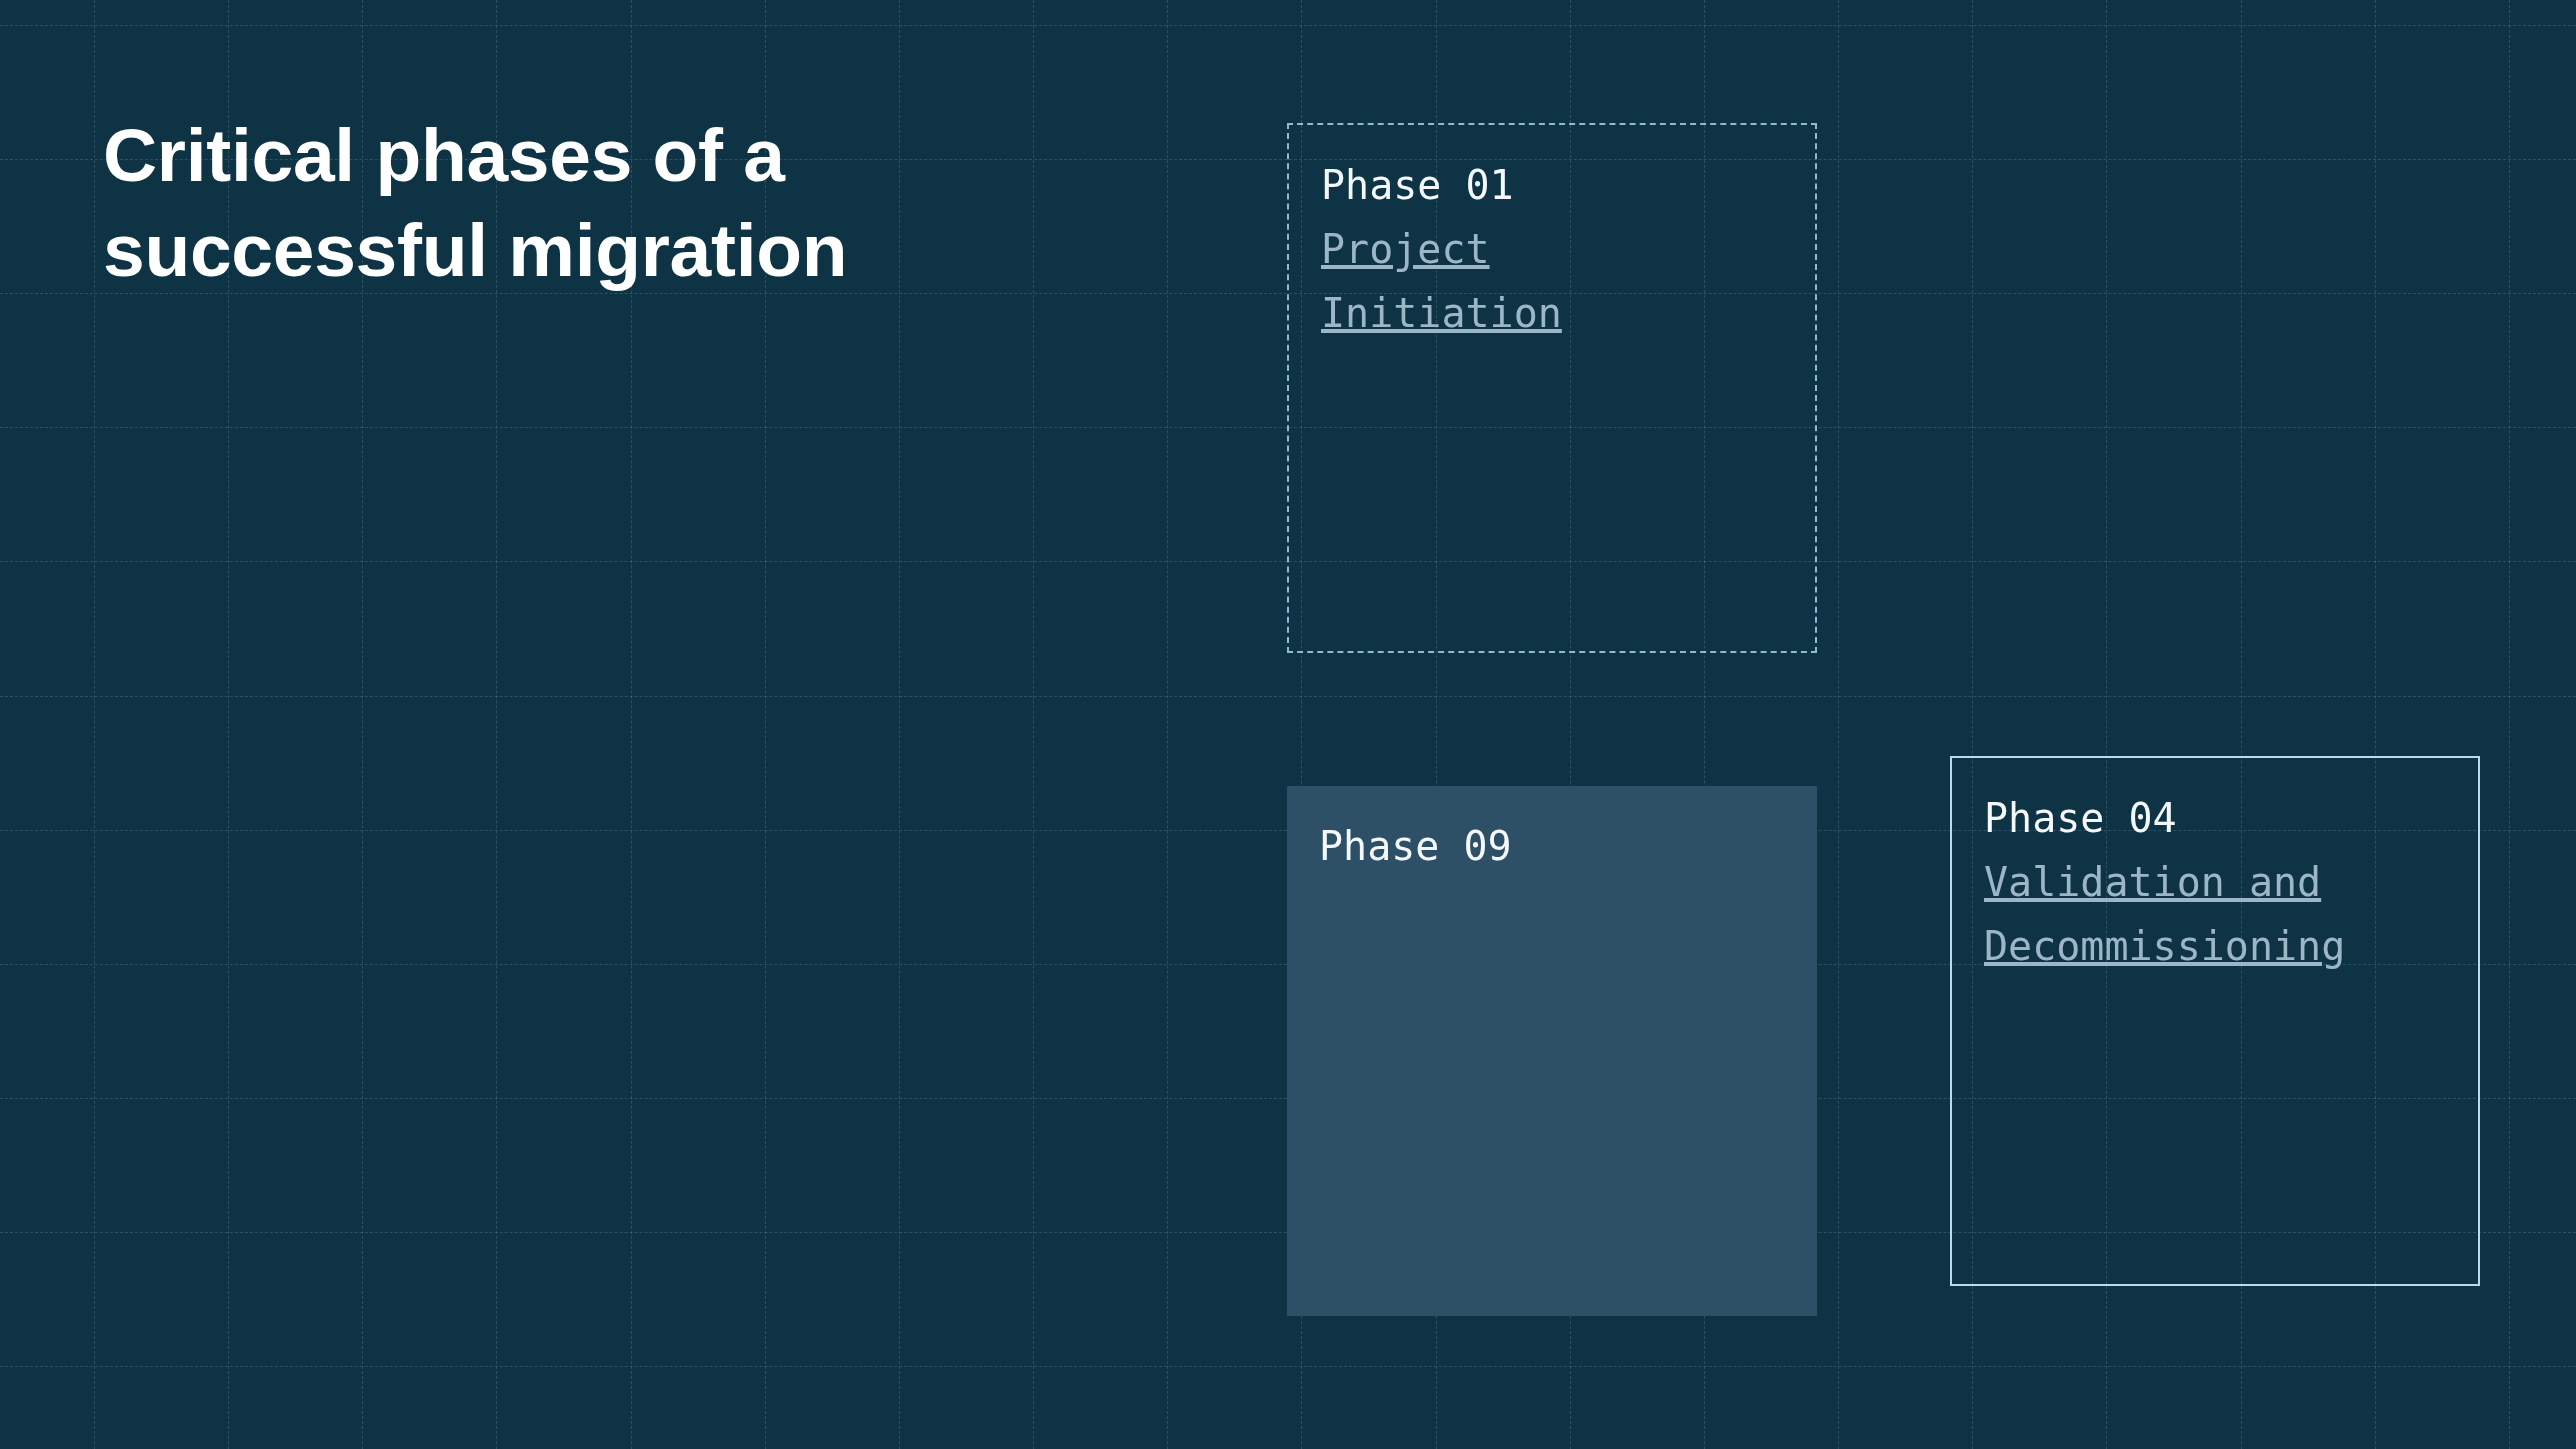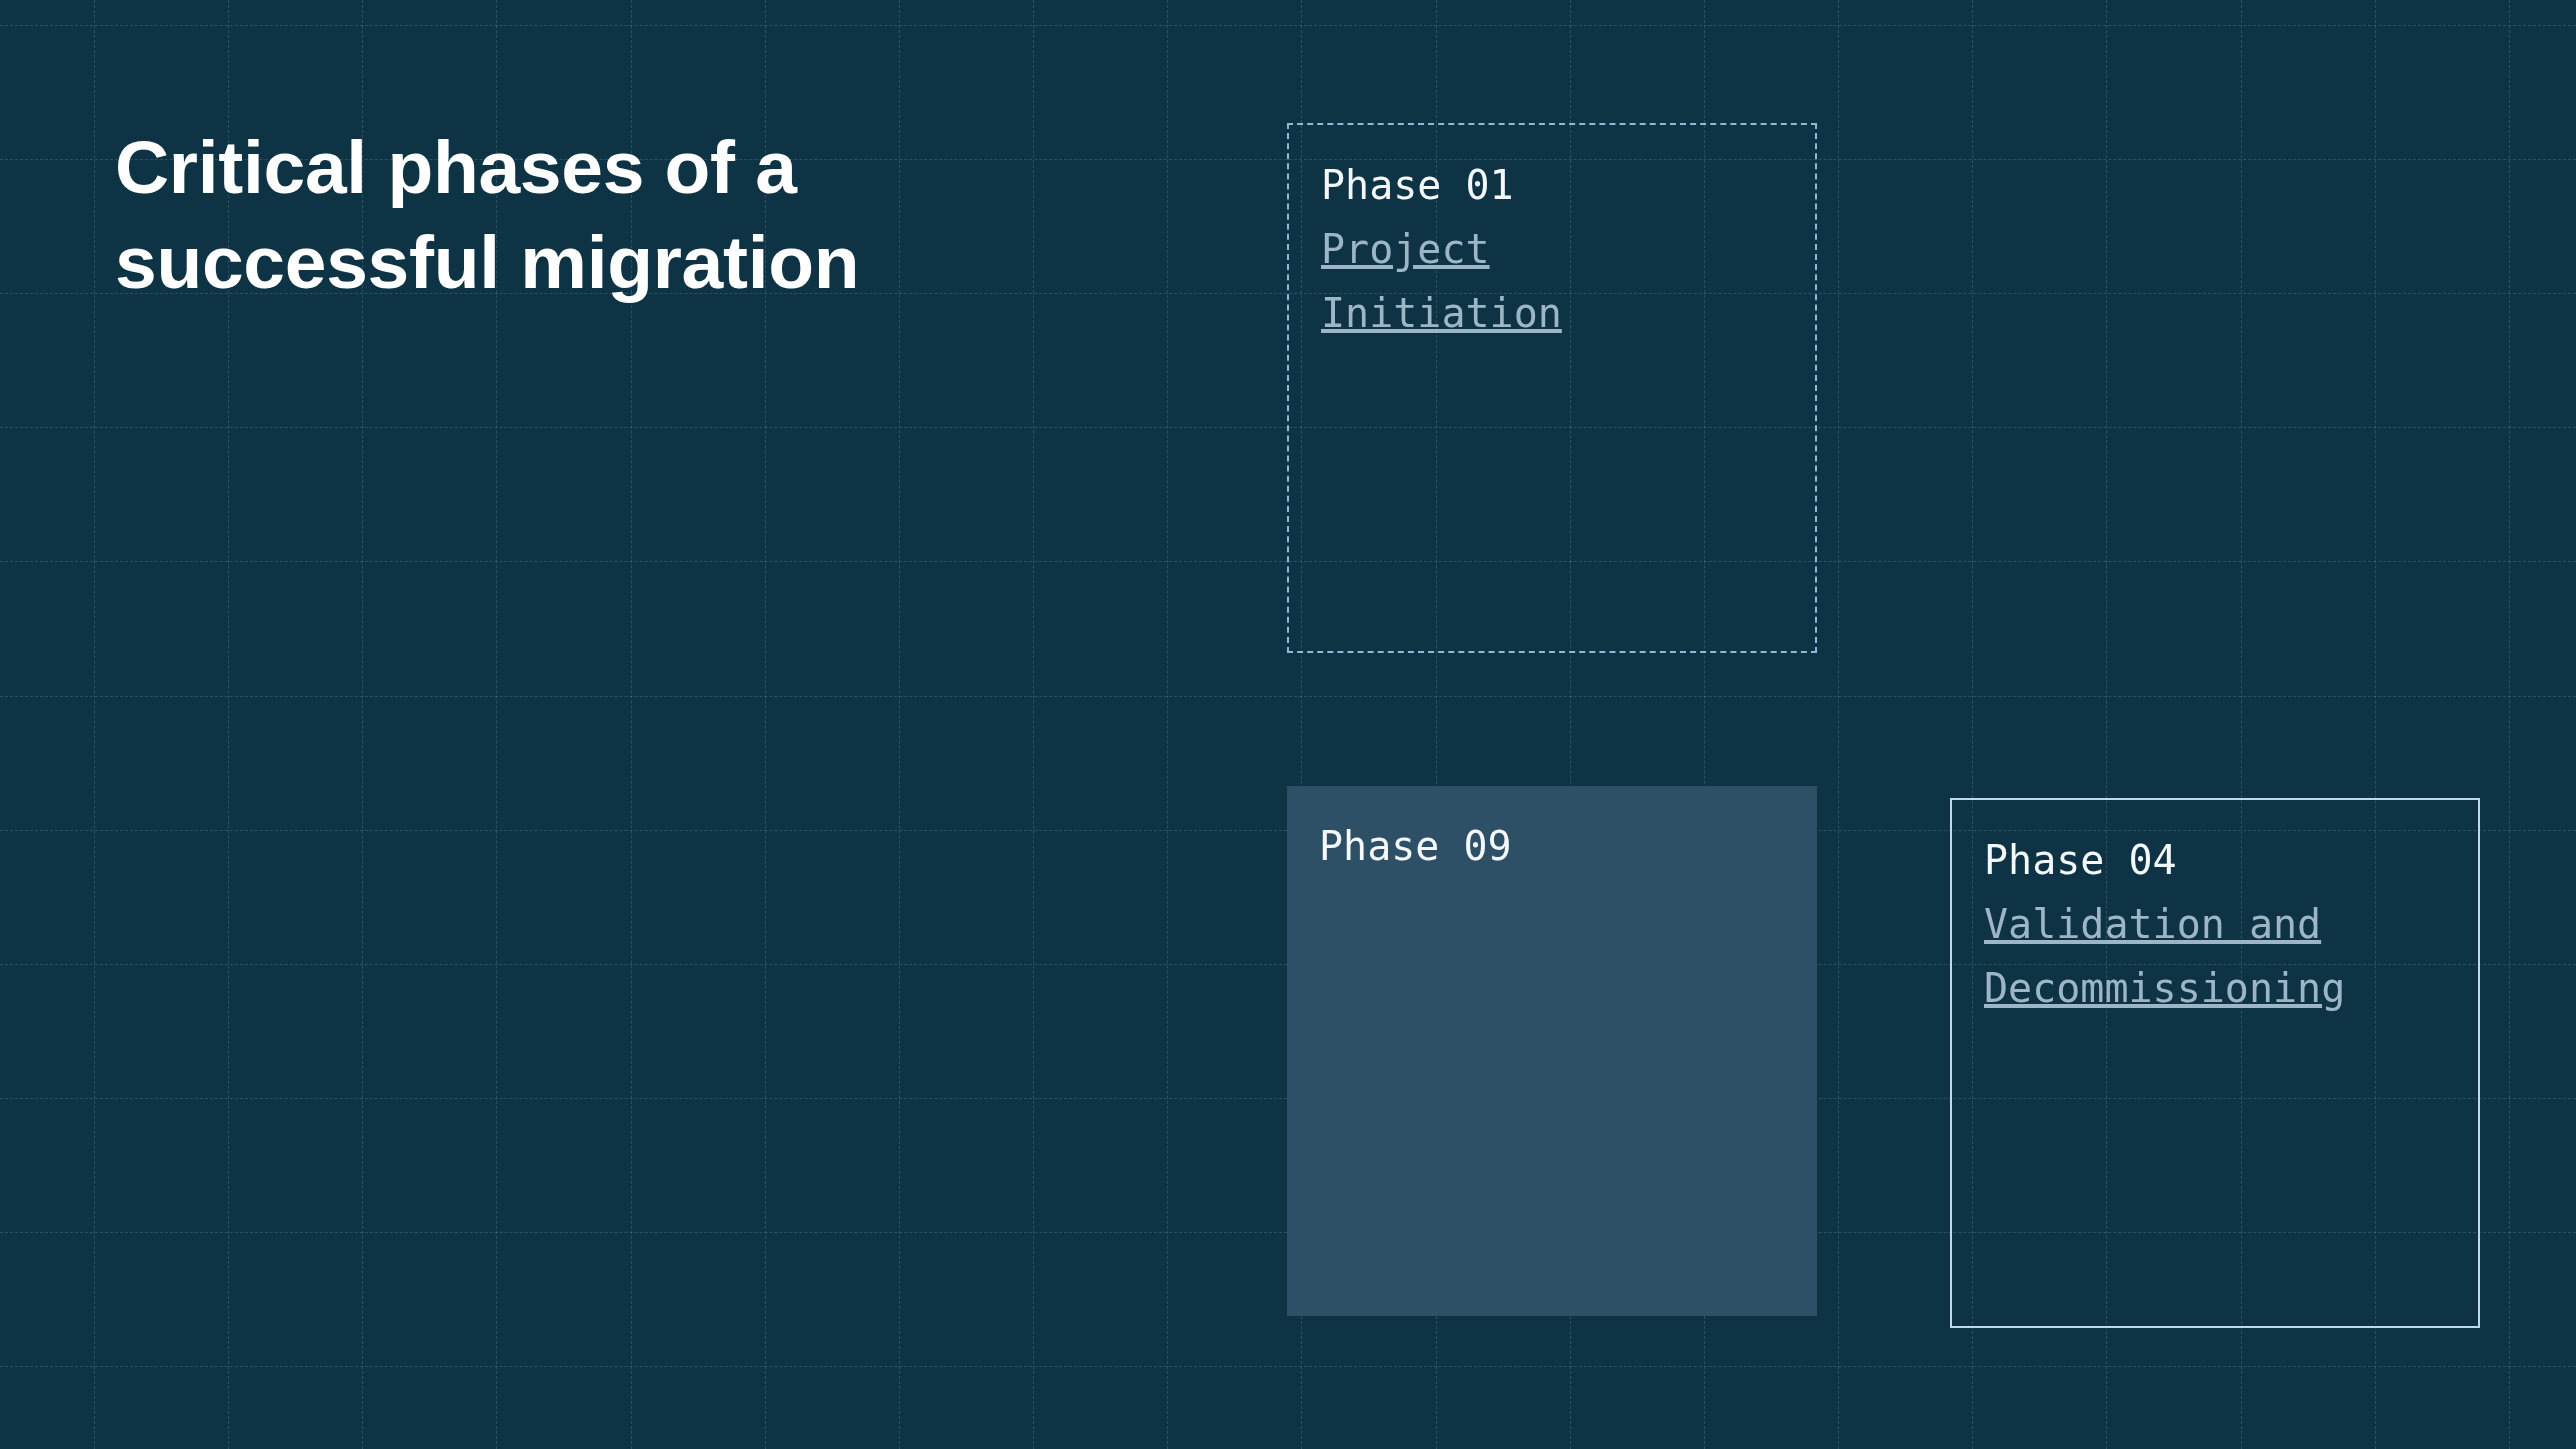--- a/index.html
+++ b/index.html
@@ -45,21 +45,21 @@
     position: absolute;
     left: 0;
     right: 0;
     height: 0;
     border-top: 1.3px dashed var(--grid-line);
   }
   .heading {
     position: absolute;
     left: 99px;
     top: 104px;
-    margin: 16px;
+    margin: 4px;
     font-family: "Liberation Sans", sans-serif;
     font-size: 75px;
     font-weight: 600;
     line-height: 95px;
     letter-spacing: -0.3px;
     color: var(--heading);
     white-space: pre-line;
   }
   .card {
     position: absolute;
@@ -87,21 +87,21 @@
     white-space: pre-line;
   }
   .card-title {
     color: var(--phase-title);
     white-space: pre-line;
     text-decoration: underline;
   }
   .pos-1 { left: 1287px; top: 123px; }
   .pos-2 { left: 1950px; top: 123px; }
   .pos-3 { left: 1287px; top: 786px; }
-  .pos-4 { left: 1950px; top: 798px; }
+  .pos-4 { left: 1950px; top: 756px; }
 </style>
 </head>
 <body>
 
 <div class="slide">
 
   <div class="grid" id="grid">
       <div class="grid-line-v" style="left: 94px;"></div>
       <div class="grid-line-v" style="left: 228px;"></div>
       <div class="grid-line-v" style="left: 362px;"></div>

